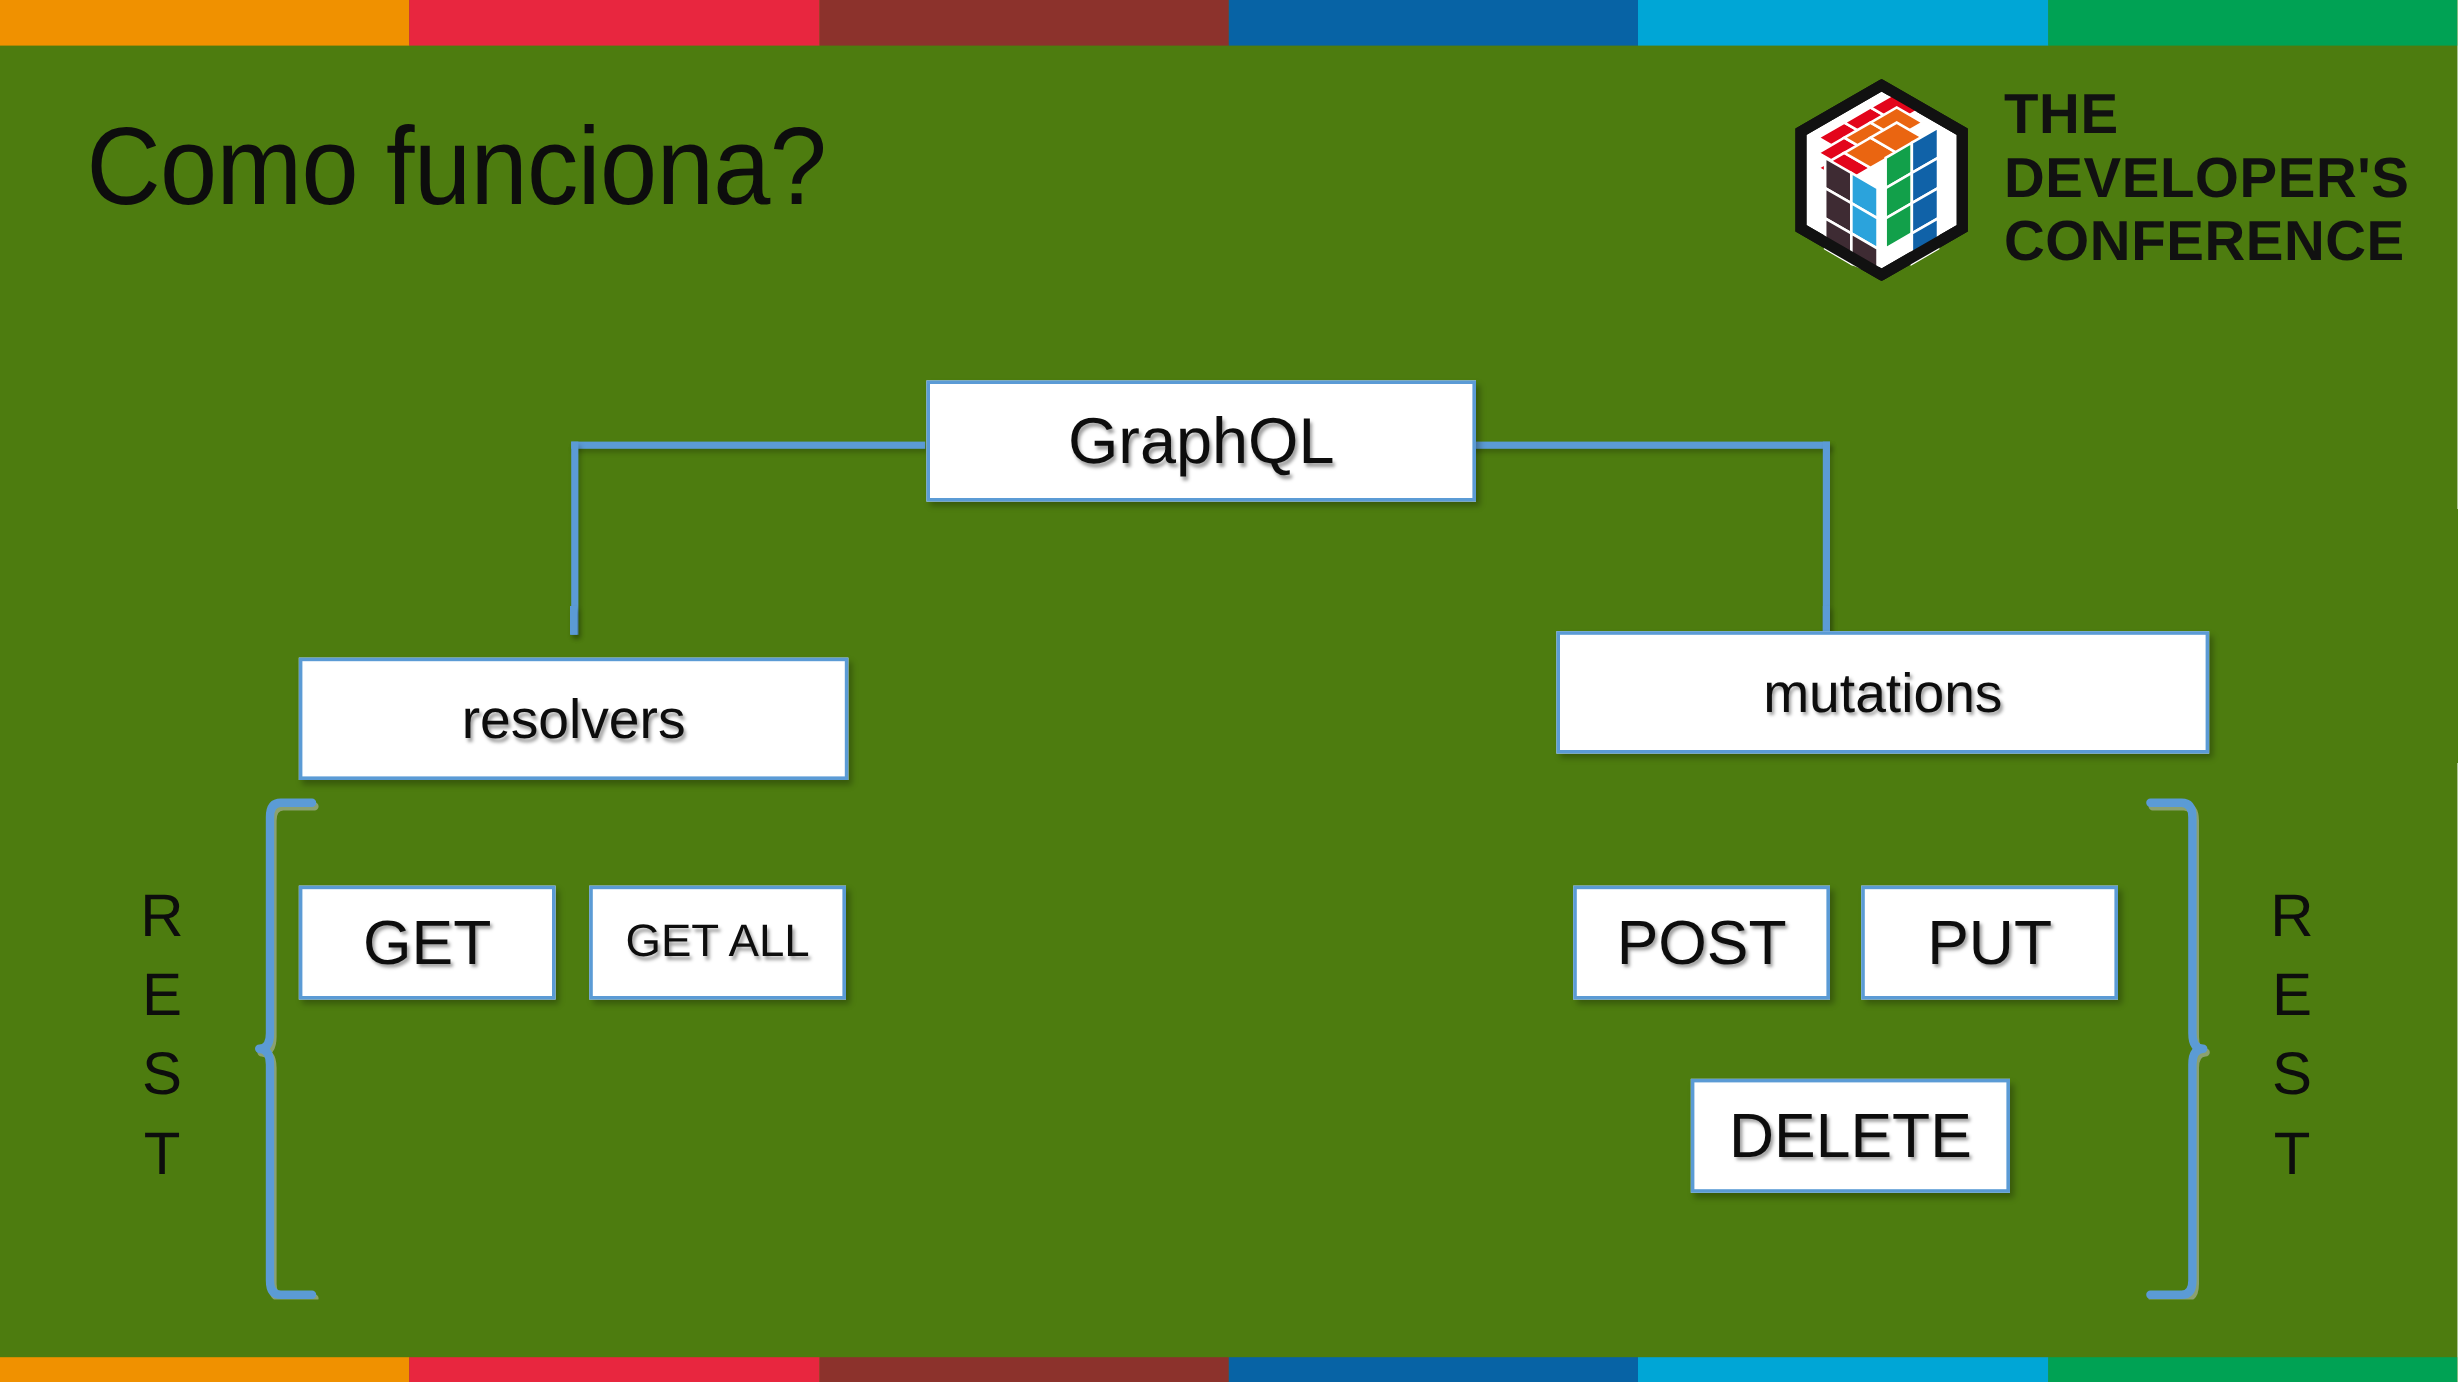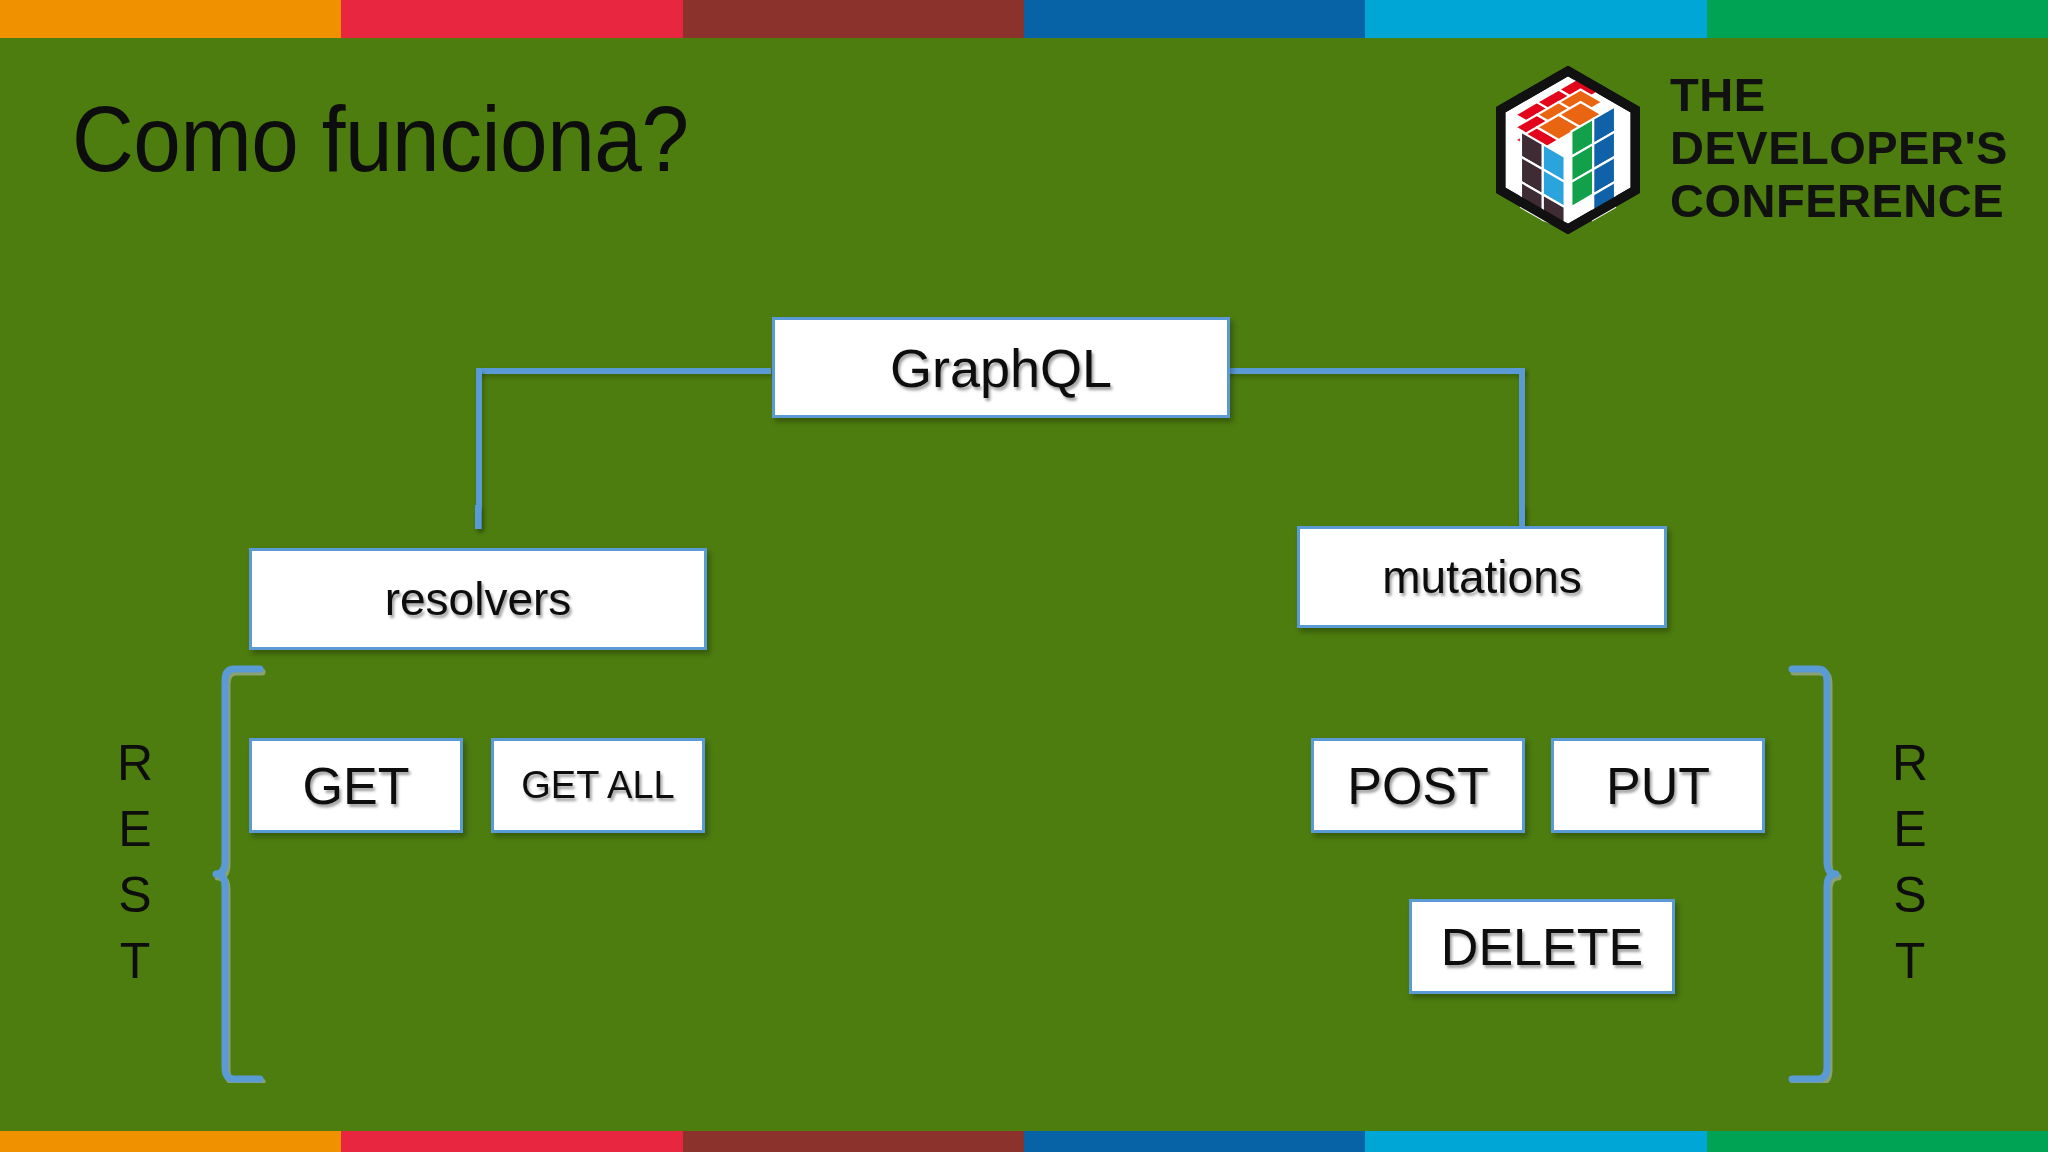--- a/index.html
+++ b/index.html
@@ -98,21 +98,21 @@
     text-shadow: 2px 3px 3px rgba(0,0,0,0.38);
     white-space: nowrap;
   }
 
   #node-graphql   { left: 772px;  top: 317px; width: 458px;  height: 101px; }
   #node-graphql span   { font-size: 54px; }
 
   #node-resolvers { left: 249px;  top: 526px; width: 458px;  height: 102px; margin-top: 22px; }
   #node-resolvers span { font-size: 46px; }
 
-  #node-mutations { left: 1297px; top: 526px; width: 370px;  height: 102px; }
+  #node-mutations { left: 1297px; top: 526px; width: 544px;  height: 102px; }
   #node-mutations span { font-size: 46px; }
 
   #node-get       { left: 249px;  top: 738px; width: 214px;  height: 95px; }
   #node-get span       { font-size: 52px; }
 
   #node-getall    { left: 491px;  top: 738px; width: 214px;  height: 95px; }
   #node-getall span    { font-size: 38px; }
 
   #node-post      { left: 1311px; top: 738px; width: 214px;  height: 95px; }
   #node-post span      { font-size: 52px; text-align: center; }

